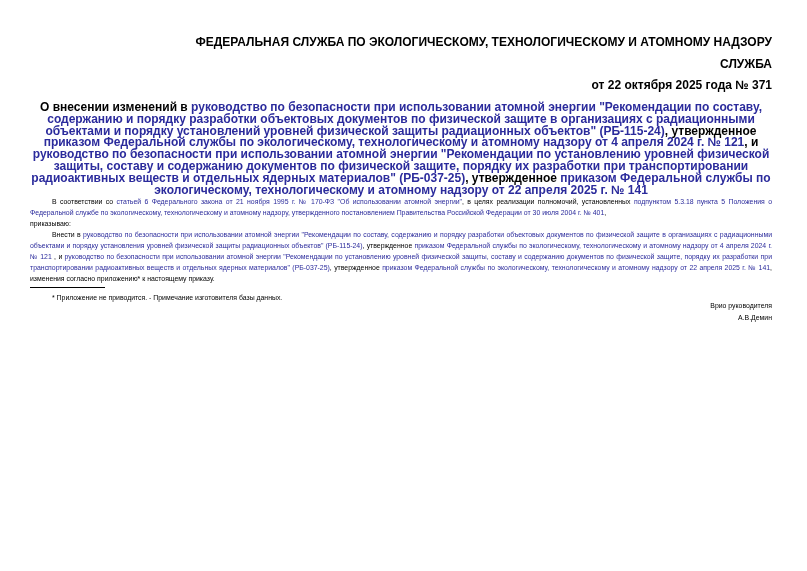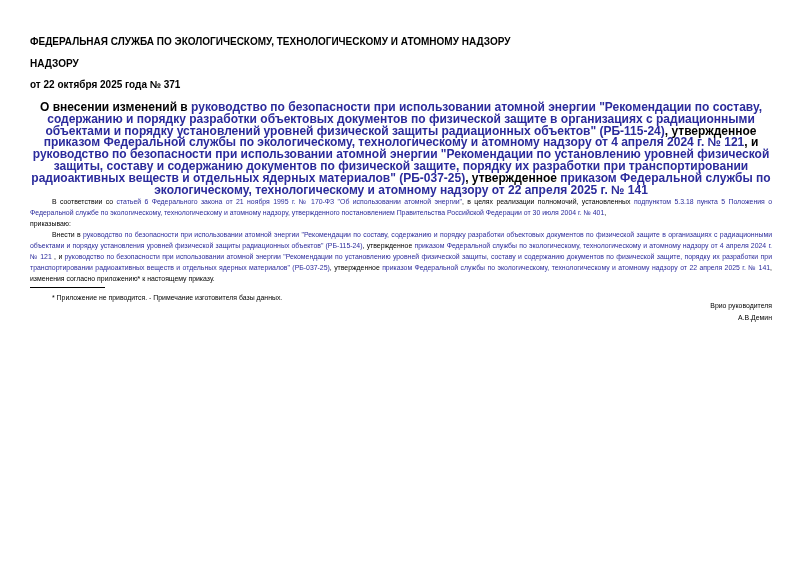--- a/index.html
+++ b/index.html
@@ -1,36 +1,36 @@
 <!DOCTYPE html>
 <html><head>
 <meta charset="utf-8">
 <style>
   html, body { margin: 0; padding: 0; background: #ffffff; }
   body { width: 807px; height: 571px; overflow: hidden; position: relative; font-family: "Liberation Sans", sans-serif; color: #000; }
   .doc { position: absolute; left: 30px; top: 0; width: 742px; }
-  .hdr { text-align: left; font-weight: bold; font-size: 10px; line-height: 12px; }
+  .hdr { text-align: right; font-weight: bold; font-size: 12px; line-height: 12px; }
   .agency { position: absolute; top: 36px; left: 0; width: 100%; }
   .order { position: absolute; top: 58px; left: 0; width: 100%; }
   .date { position: absolute; top: 79px; left: 0; width: 100%; }
   .title { position: absolute; top: 102px; left: 0; width: 100%; text-align: center; font-weight: bold; font-size: 12px; line-height: 11.8px; }
   .link { color: #2b2b9c; text-decoration: none; }
   .body { position: absolute; top: 196px; left: 0; width: 100%; font-size: 6.9px; line-height: 11px; text-align: justify; }
   .body p { margin: 0; text-indent: 22px; }
   .body p.noind { text-indent: 0; }
   .rule { position: absolute; top: 287px; left: 0; width: 75px; border-top: 1px solid #000; }
   .foot { position: absolute; top: 292px; left: 22px; font-size: 6.9px; line-height: 11px; }
   .sign { position: absolute; top: 300px; right: 0; text-align: right; font-size: 6.9px; line-height: 12px; }
 </style>
 </head>
 <body>
 
 <div class="doc">
   <div class="hdr agency">ФЕДЕРАЛЬНАЯ СЛУЖБА ПО ЭКОЛОГИЧЕСКОМУ, ТЕХНОЛОГИЧЕСКОМУ И АТОМНОМУ НАДЗОРУ</div>
-  <div class="hdr order">НАДЗОРУ</div>
+  <div class="hdr order">СЛУЖБА</div>
   <div class="hdr date">от 22 октября 2025 года № 371</div>
 
   <div class="title">
     <span>О внесении изменений в </span><a class="link" href="#">руководство по безопасности при использовании атомной энергии "Рекомендации по составу, содержанию и порядку разработки объектовых документов по физической защите в организациях с радиационными объектами и порядку установлений уровней физической защиты радиационных объектов" (РБ-115-24)</a><span>, утвержденное </span><a class="link" href="#">приказом Федеральной службы по экологическому, технологическому и атомному надзору от 4 апреля 2024 г. № 121</a><span>, и </span><a class="link" href="#">руководство по безопасности при использовании атомной энергии "Рекомендации по установлению уровней физической защиты, составу и содержанию документов по физической защите, порядку их разработки при транспортировании радиоактивных веществ и отдельных ядерных материалов" (РБ-037-25)</a><span>, утвержденное </span><a class="link" href="#">приказом Федеральной службы по экологическому, технологическому и атомному надзору от 22 апреля 2025 г. № 141</a>
   </div>
 
   <div class="body">
     <p>
       <span>В соответствии со </span><a class="link" href="#">статьей 6 Федерального закона от 21 ноября 1995 г. № 170-ФЗ "Об использовании атомной энергии"</a><span>, в целях реализации полномочий, установленных </span><a class="link" href="#">подпунктом 5.3.18 пункта 5 Положения о Федеральной службе по экологическому, технологическому и атомному надзору, утвержденного постановлением Правительства Российской Федерации от 30 июля 2004 г. № 401</a><span>,</span>
     </p>

